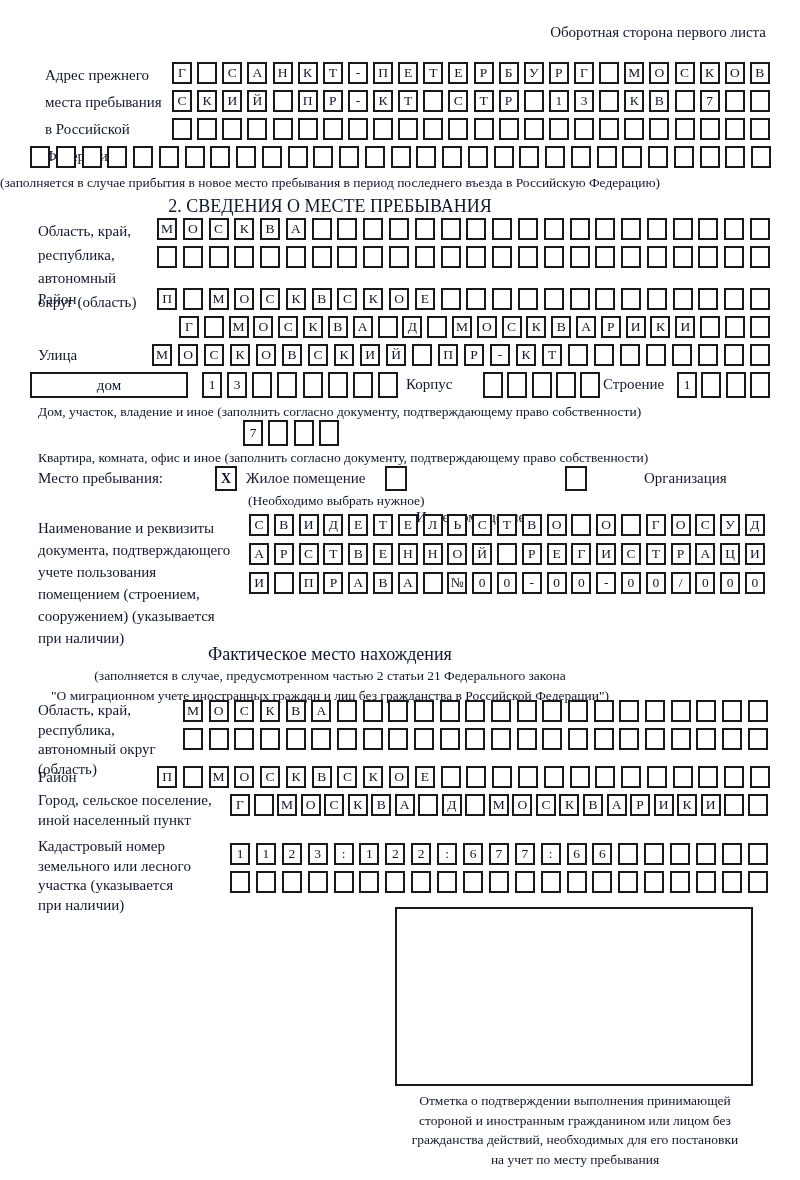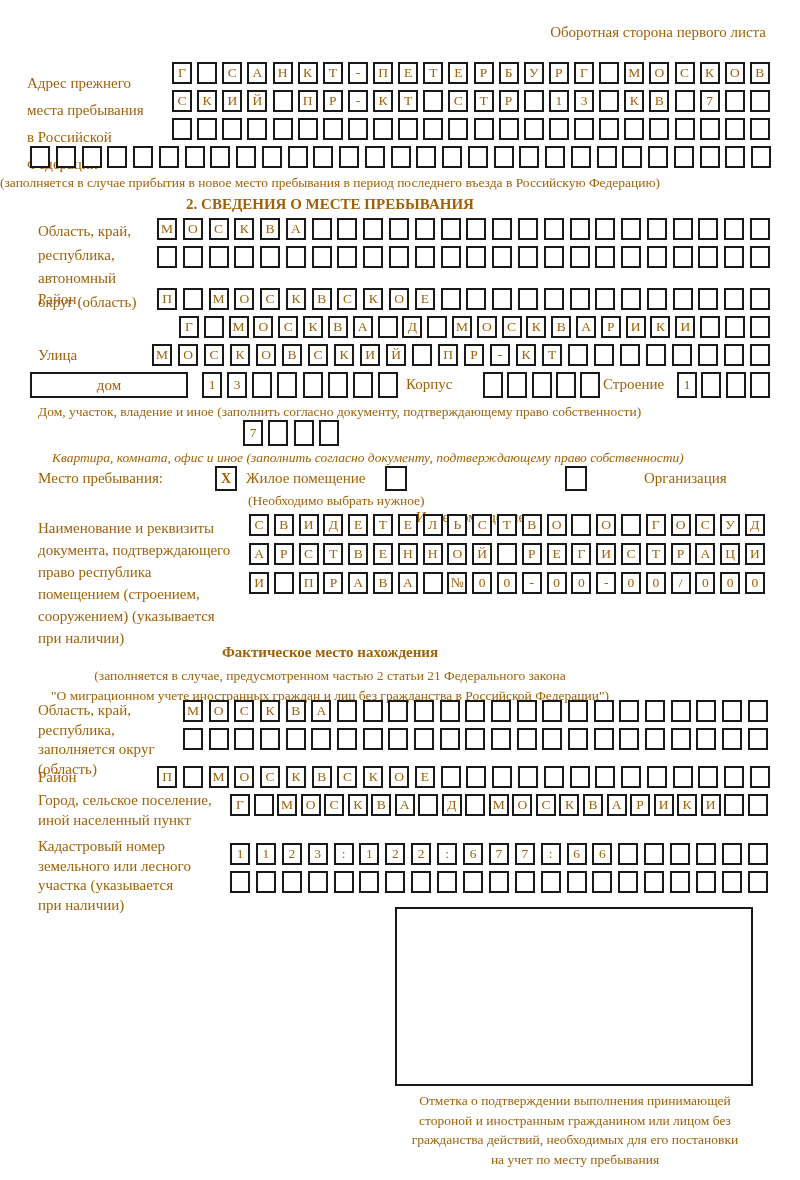--- a/index.html
+++ b/index.html
@@ -1,44 +1,44 @@
 <!DOCTYPE html>
 <html><head>
 <meta charset="utf-8">
 <style>
   html,body{margin:0;padding:0;background:#fff;}
   .page{position:relative;width:800px;height:1180px;background:#fff;
-        font-family:"Liberation Serif","DejaVu Serif",serif;color:#a16207;overflow:hidden;border-radius:19px;}
+        font-family:"Liberation Serif","DejaVu Serif",serif;color:#0f172a;overflow:hidden;border-radius:19px;}
   .abs{position:absolute;}
   .lbl{font-size:15px;white-space:nowrap;}
   .lbls{font-size:15px;}
   .lbls .line{white-space:nowrap;}
   .note{font-size:13.5px;white-space:nowrap;}
   .center{left:0;width:660px;text-align:center;}
-  .title{font-weight:bold;font-size:15px;}
+  .title{font-weight:normal;font-size:18px;}
   .cellrow{display:flex;justify-content:space-between;height:22px;}
   .cell{width:20px;height:22px;box-sizing:border-box;border:2px solid #191919;
         display:flex;align-items:center;justify-content:center;
         font-size:13.5px;line-height:1;background:#fff;}
   .tall .cell{height:26px;}
   .labelbox{box-sizing:border-box;border:2px solid #191919;height:26px;
             display:flex;align-items:center;justify-content:center;font-size:15px;}
   .cbox{box-sizing:border-box;border:2px solid #191919;width:22px;height:25px;
         display:flex;align-items:center;justify-content:center;font-size:14px;font-weight:bold;}
   .stampbox{box-sizing:border-box;border:2px solid #191919;background:#fff;}
   .caption{font-size:13.5px;line-height:19.5px;text-align:center;}
 </style>
 </head>
 <body>
 
 <div class="page">
 
   <div class="abs lbl" style="top:24px;right:34px;">Оборотная сторона первого листа</div>
 
-  <div class="abs lbls" style="left:27px;top:62px;line-height:27px;margin-top:8px;">
+  <div class="abs lbls" style="left:45px;top:62px;line-height:27px;">
       <div class="line">Адрес прежнего</div>
       <div class="line">места пребывания</div>
       <div class="line">в Российской</div>
       <div class="line">Федерации</div>
     </div>
   <div class="abs cellrow" style="left:172px;top:62px;width:598px;">
       <div class="cell">Г</div>
       <div class="cell"></div>
       <div class="cell">С</div>
       <div class="cell">А</div>
@@ -319,35 +319,35 @@
       <div class="cell"></div>
     </div>
   <div class="abs note" style="left:38px;top:404px;">Дом, участок, владение и иное (заполнить согласно документу, подтверждающему право собственности)</div>
 
   <div class="abs cellrow tall" style="left:243px;top:420px;width:96px;">
       <div class="cell">7</div>
       <div class="cell"></div>
       <div class="cell"></div>
       <div class="cell"></div>
     </div>
-  <div class="abs note" style="left:52px;top:450px;font-style:italic;">Квартира, комната, офис и иное (заполнить согласно документу, подтверждающему право собственности)</div>
+  <div class="abs note" style="left:38px;top:450px;">Квартира, комната, офис и иное (заполнить согласно документу, подтверждающему право собственности)</div>
 
   <div class="abs lbl" style="left:38px;top:470px;">Место пребывания:</div>
   <div class="abs cbox" style="left:215px;top:466px;">X</div>
   <div class="abs lbl" style="left:246px;top:470px;">Жилое помещение</div>
   <div class="abs cbox" style="left:385px;top:466px;"></div>
   <div class="abs lbl" style="left:416px;top:470px;margin-top:39px;">Иное помещение</div>
   <div class="abs cbox" style="left:565px;top:466px;"></div>
   <div class="abs lbl" style="left:607px;top:470px;margin-left:37px;">Организация</div>
   <div class="abs note" style="left:248px;top:493px;">(Необходимо выбрать нужное)</div>
 
   <div class="abs lbls" style="left:38px;top:517px;line-height:22px;">
       <div class="line">Наименование и реквизиты</div>
       <div class="line">документа, подтверждающего</div>
-      <div class="line">право республика</div>
+      <div class="line">учете пользования</div>
       <div class="line">помещением (строением,</div>
       <div class="line">сооружением) (указывается</div>
       <div class="line">при наличии)</div>
     </div>
   <div class="abs cellrow" style="left:249px;top:514px;width:516px;">
       <div class="cell">С</div>
       <div class="cell">В</div>
       <div class="cell">И</div>
       <div class="cell">Д</div>
       <div class="cell">Е</div>
@@ -417,21 +417,21 @@
 
   <div class="abs title center" style="top:644px;">Фактическое место нахождения</div>
   <div class="abs note center" style="top:666px;line-height:20px;white-space:normal;">
       <div class="line">(заполняется в случае, предусмотренном частью 2 статьи 21 Федерального закона</div>
       <div class="line">"О миграционном учете иностранных граждан и лиц без гражданства в Российской Федерации")</div>
     </div>
 
   <div class="abs lbls" style="left:38px;top:701px;line-height:19.5px;">
       <div class="line">Область, край,</div>
       <div class="line">республика,</div>
-      <div class="line">заполняется округ</div>
+      <div class="line">автономный округ</div>
       <div class="line">(область)</div>
     </div>
   <div class="abs cellrow" style="left:183px;top:700px;width:585px;">
       <div class="cell">М</div>
       <div class="cell">О</div>
       <div class="cell">С</div>
       <div class="cell">К</div>
       <div class="cell">В</div>
       <div class="cell">А</div>
       <div class="cell"></div>

